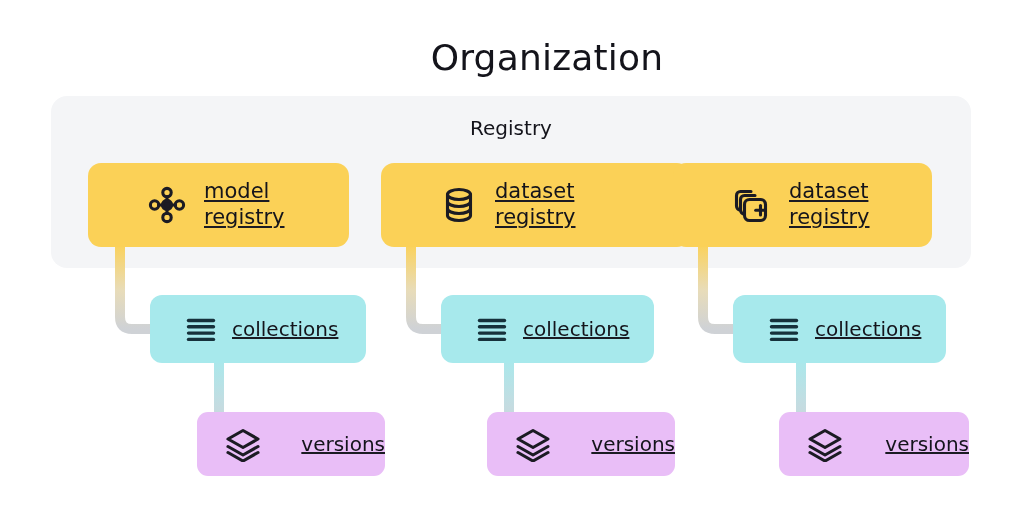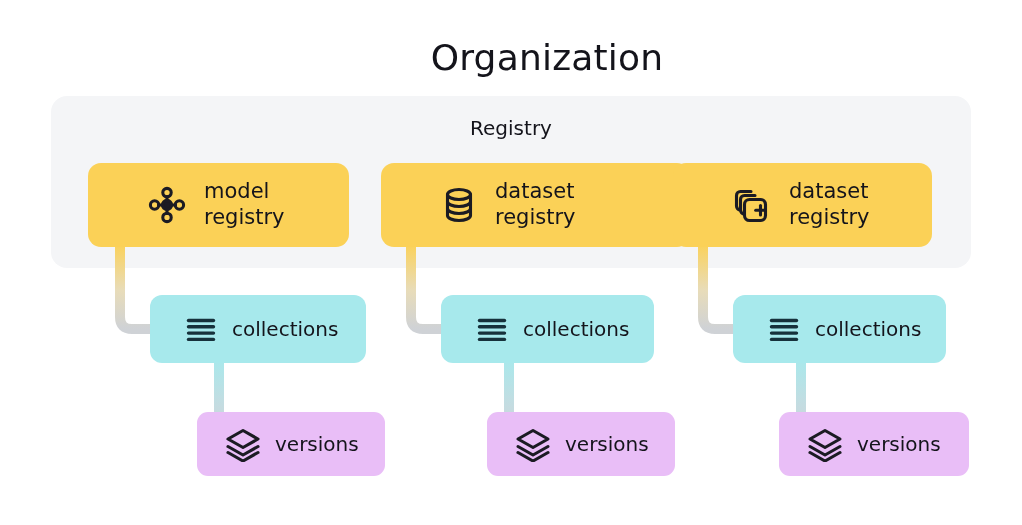--- a/index.html
+++ b/index.html
@@ -69,20 +69,21 @@
     pointer-events: none;
   }
 
   
   .node {
     position: absolute;
     display: flex;
     align-items: center;
     border-radius: 12px;
     box-sizing: border-box;
+    text-decoration: underline;
   }
   .node .glyph {
     display: flex;
     align-items: center;
     justify-content: center;
     flex: 0 0 auto;
   }
   .node .node-label {
     font-size: 20px;
     line-height: 1.22;
@@ -117,20 +118,21 @@
   #node-collections-1 { left: 150px; top: 295px; width: 216px; }
   #node-collections-2 { left: 441px; top: 295px; width: 213px; }
   #node-collections-3 { left: 733px; top: 295px; width: 213px; }
 
   
   .node.versions-node {
     background: #e9bef7;
     height: 64px;
     border-radius: 11px;
     padding-left: 28px;
+    justify-content: space-between;
   }
   .node.versions-node .glyph { margin-right: 14px; }
 
   #node-versions-1 { left: 197px; top: 412px; width: 188px; }
   #node-versions-2 { left: 487px; top: 412px; width: 188px; }
   #node-versions-3 { left: 779px; top: 412px; width: 190px; }
 
   .icon-svg { display: block; }
 </style>
 </head>

